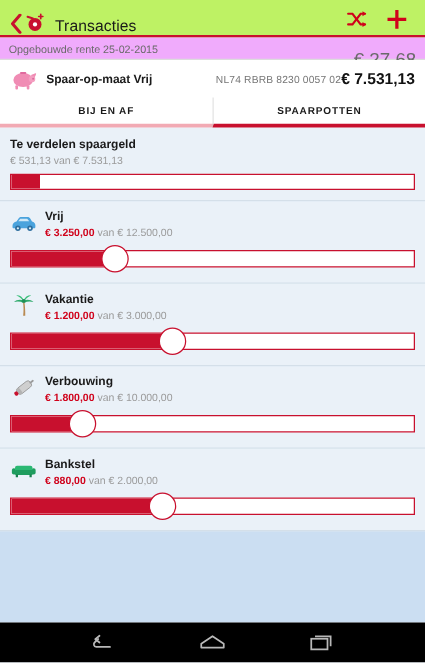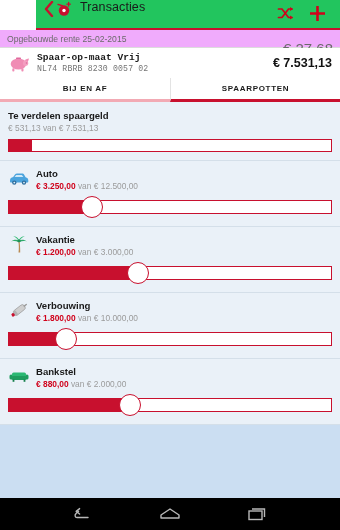--- a/index.html
+++ b/index.html
@@ -7,25 +7,24 @@
     width: 340px; height: 530px;
     font-family: "Liberation Sans", sans-serif;
     background: #ffffff;
     overflow: hidden;
   }
   #app { position: relative; width: 340px; height: 530px; display: flex; flex-direction: column; }
 
   
   .topbar {
     height: 30px; flex: 0 0 30px;
-    background: #22c55e;
-    display: flex; align-items: flex-start;
+    background: #bef264;
+    display: flex; align-items: flex-end;
     padding: 0 10px 0 7px;
     border-bottom: 2px solid #c8102e;
-    margin-left: 36px;
   }
   .back-chevron {
     width: 11px; height: 18px; flex: 0 0 11px;
     display: flex; align-items: center; justify-content: center;
     color: #c8102e;
   }
   .brand-logo {
     width: 19px; height: 19px; flex: 0 0 19px;
     margin-left: 1px; margin-right: 6px;
     position: relative;
@@ -54,21 +53,21 @@
   .interest-value { font-size: 15px; color: #6a6a6a; margin-top: 20px; }
 
   
   .account-row {
     height: 30px; flex: 0 0 30px;
     background: #ffffff;
     display: flex; align-items: center;
     padding: 0 8px 0 8px;
   }
   .piggy-icon { width: 22px; height: 20px; flex: 0 0 22px; margin-right: 7px; }
-  .account-text { display: flex; flex-direction: column; justify-content: space-between; flex: 1 1 auto; font-family: Liberation Mono, monospace; }
+  .account-text { display: flex; flex-direction: row; justify-content: space-between; flex: 1 1 auto; }
   .account-name { font-size: 9.6px; color: #1a1a1a; font-weight: bold; line-height: 11px; }
   .account-iban { font-size: 8.2px; color: #767676; line-height: 11px; letter-spacing: .15px; }
   .account-balance { font-size: 12.5px; color: #111; font-weight: bold; white-space: nowrap; }
 
   
   .tabs {
     height: 24px; flex: 0 0 24px;
     display: flex; background: #ffffff;
   }
   .tab {
@@ -223,21 +222,21 @@
           <svg width="22" height="18" viewBox="0 0 22 18" aria-hidden="true">
             <path d="M2 11.5 C2 9.6 3.4 8.4 5.2 8.1 L7 5.6 C7.5 4.9 8.2 4.6 9 4.6 L14 4.6 C15 4.6 15.8 5.1 16.3 5.9 L17.6 8.2 C19.3 8.6 20.3 9.7 20.3 11.4 L20.3 12.6 C20.3 13.2 19.9 13.6 19.3 13.6 L3 13.6 C2.4 13.6 2 13.2 2 12.6 Z" fill="#4aa3dd"></path>
             <path d="M6.6 8 L8.2 6 L13.8 6 L15.4 8 Z" fill="#cfe8f7"></path>
             <circle cx="6.3" cy="13.6" r="2.2" fill="#2e6e9e"></circle>
             <circle cx="16" cy="13.6" r="2.2" fill="#2e6e9e"></circle>
             <circle cx="6.3" cy="13.6" r=".9" fill="#d9eef9"></circle>
             <circle cx="16" cy="13.6" r=".9" fill="#d9eef9"></circle>
           </svg>
         </div>
         <div class="goal-texts">
-          <span class="goal-name">Auto</span>
+          <span class="goal-name">Vrij</span>
           <span class="goal-amounts"><span class="cur">€ 3.250,00</span><span> van € 12.500,00</span></span>
         </div>
       </div>
       <div class="slider-wrap">
         <div class="slider-track">
           <div class="slider-fill" style="width: 26%;"></div>
         </div>
         <div class="slider-knob" style="left: 26%;"></div>
       </div>
     </div>

